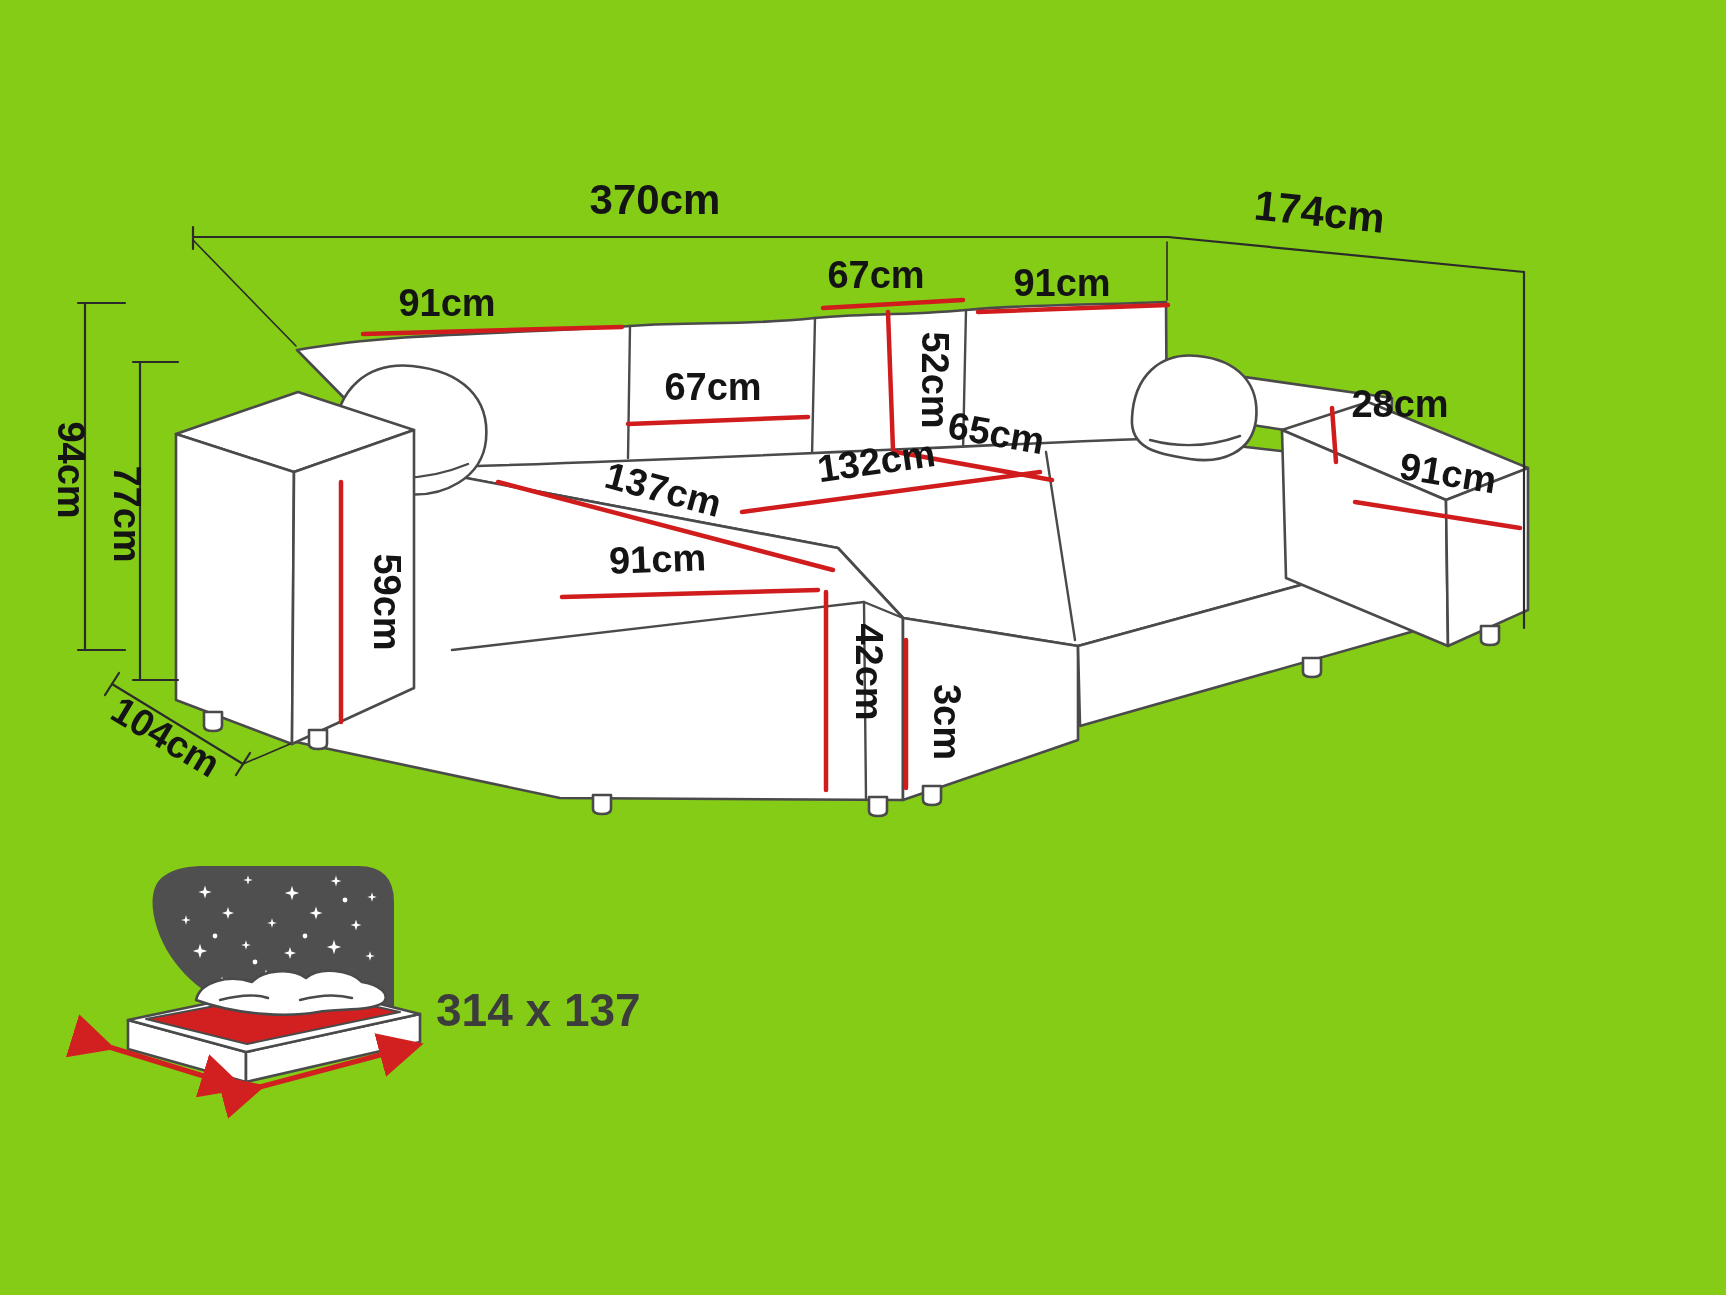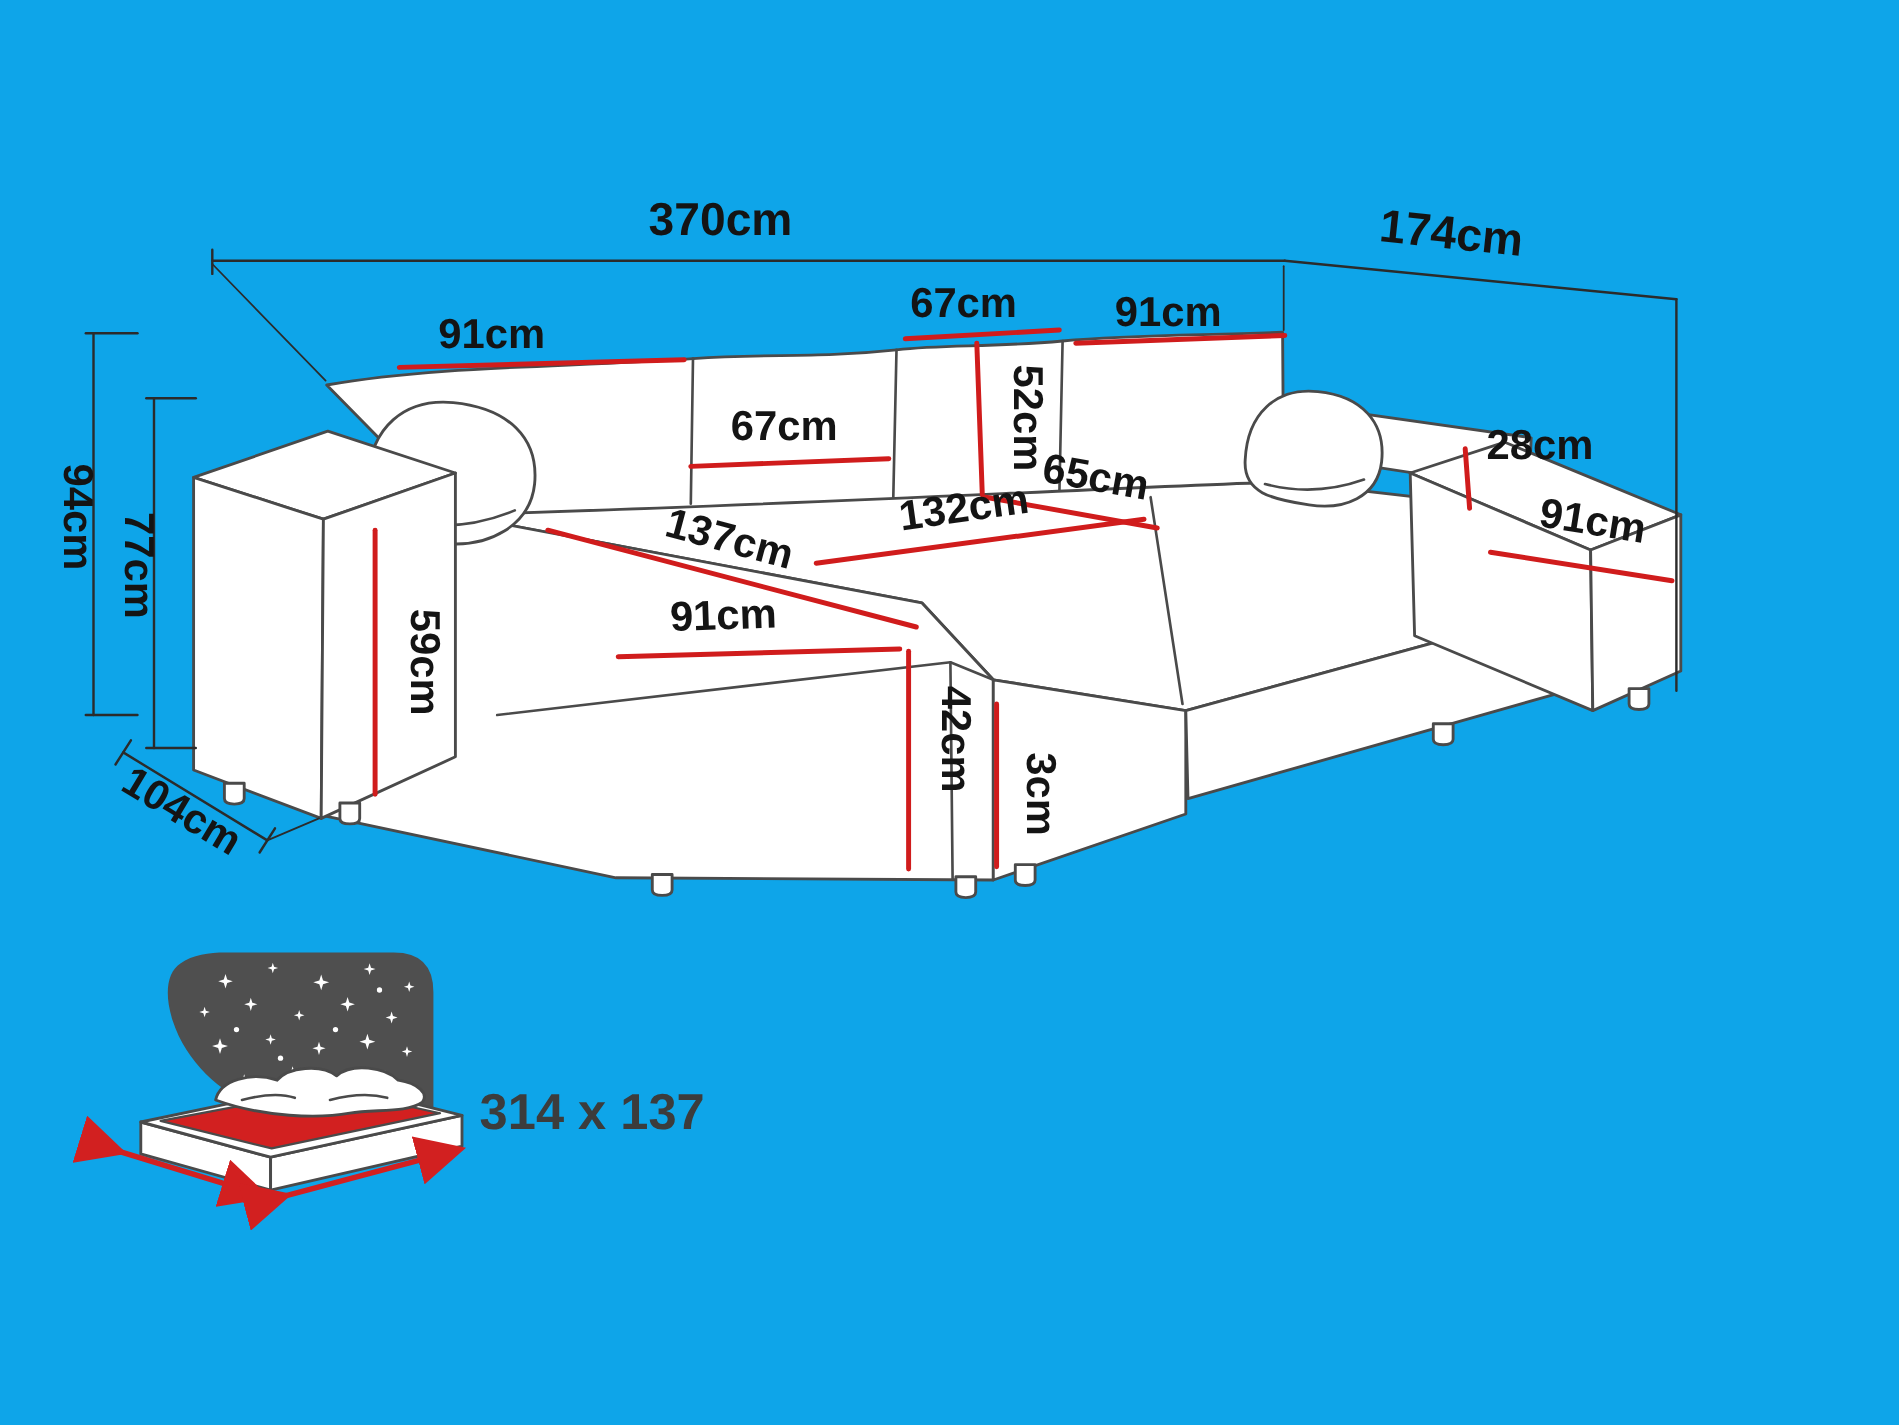--- a/index.html
+++ b/index.html
@@ -4,21 +4,21 @@
 <style>
   :root{
     --outline:#4a4a4a;
     --dimension-red:#d01c1c;
     --label-text:#141414;
     --icon-gray:#4f4f4f;
     --icon-red:#d22020;
     --sleep-text:#3c3c3c;
   }
   html,body{margin:0;padding:0;background:#ffffff;}
-  .stage{width:1726px;height:1295px;position:relative;background:#0ea5e9;}
+  .stage{width:1726px;height:1295px;position:relative;background:#84cc16;}
   svg{display:block;}
   svg text{
     font-family:"Liberation Sans", sans-serif;
     font-weight:700;
     fill:var(--label-text);
   }
   .lbl{font-size:38px;}
   .lbl.lg{font-size:42px;}
   .sleep{font-size:46px;fill:var(--sleep-text);}
   .outline{fill:#ffffff;stroke:var(--outline);stroke-width:2.6;stroke-linejoin:round;stroke-linecap:round;}

